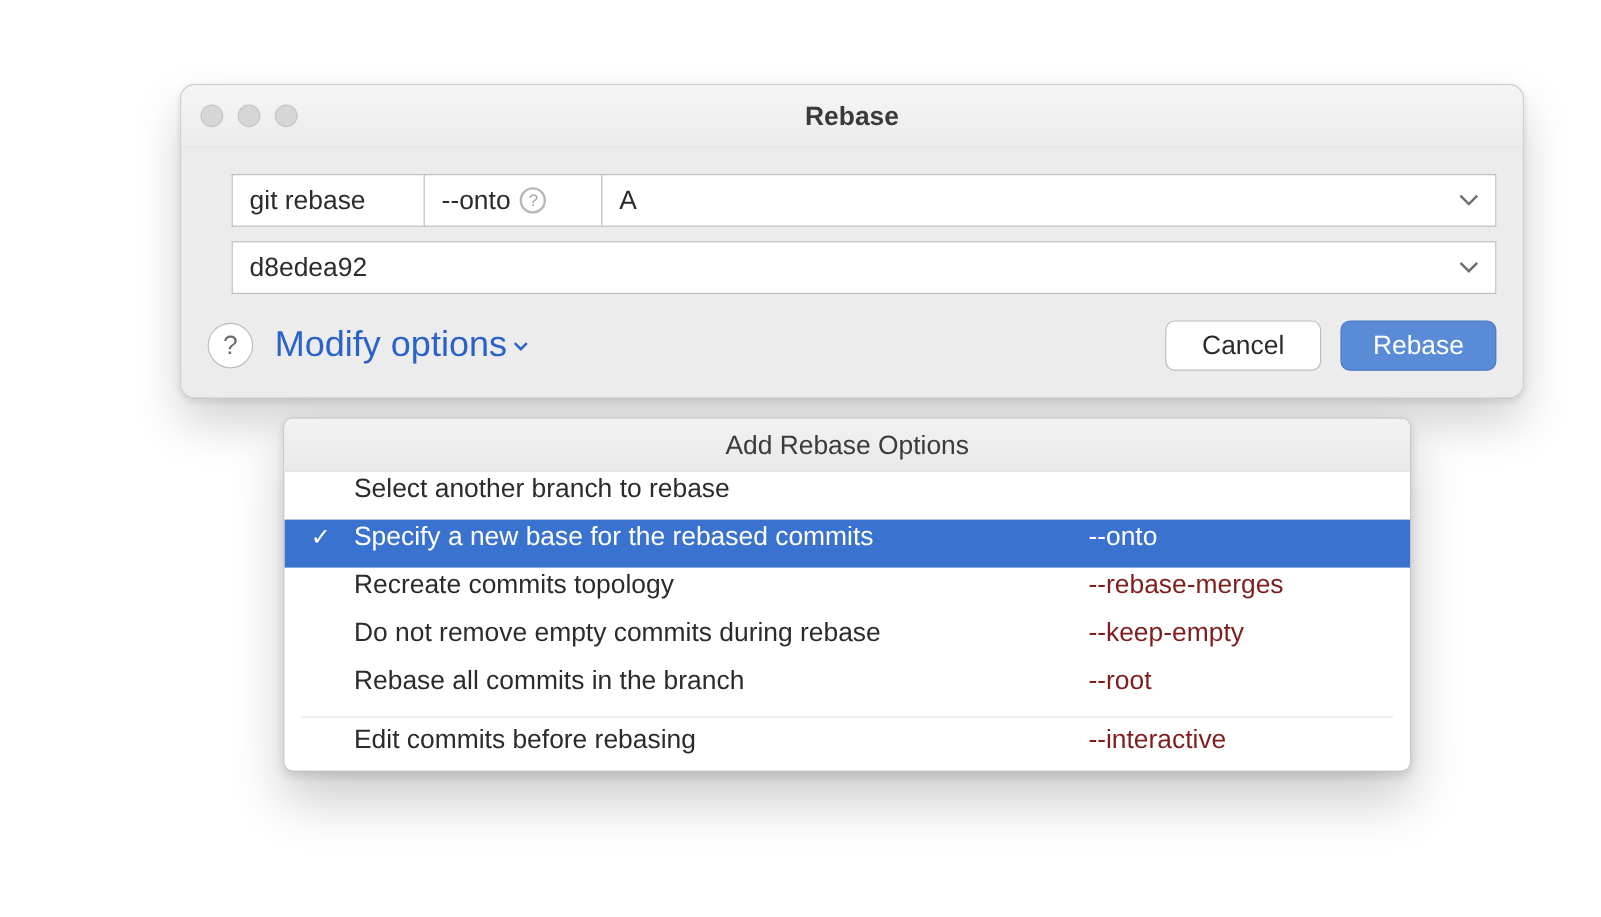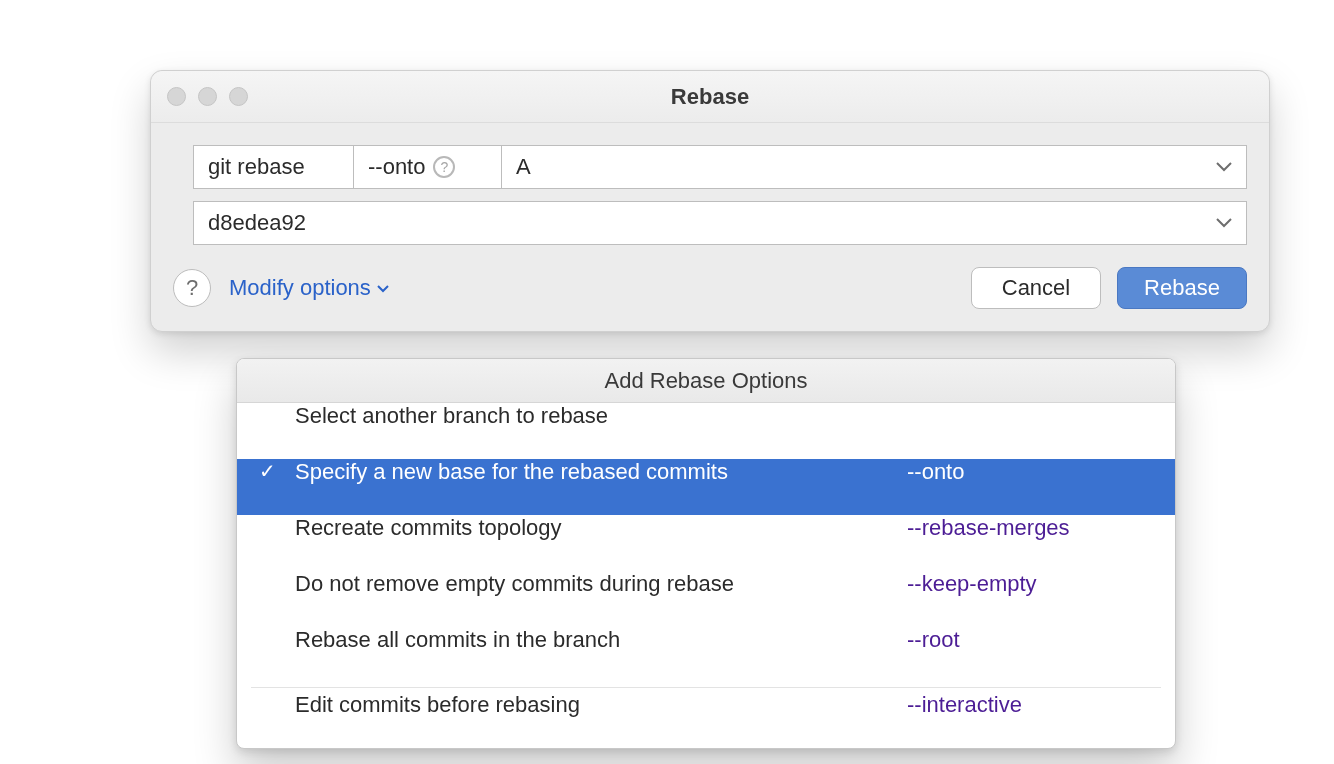--- a/index.html
+++ b/index.html
@@ -109,21 +109,21 @@
     border-radius: 50%;
     background: #ffffff;
     color: #6e6e6e;
     font-size: 22px;
     display: flex; align-items: center; justify-content: center;
     margin-right: 18px;
     cursor: pointer;
   }
   .modify-link {
     color: #2a62c9;
-    font-size: 22px;
+    font-size: 30px;
     cursor: pointer;
     display: inline-flex;
     align-items: center;
     gap: 6px;
   }
   .modify-caret { font-size: 14px; color:#2a62c9; }
   .spacer { flex: 1; }
   .btn {
     height: 42px;
     min-width: 130px;
@@ -133,47 +133,47 @@
     cursor: pointer;
     display: inline-flex;
     align-items: center; justify-content: center;
     margin-left: 16px;
   }
   .btn.cancel { background:#ffffff; border:1px solid #bdbdbd; color:#2b2b2b; }
   .btn.primary { background:#5a8bd6; border:1px solid #4a78c2; color:#ffffff; }
   .popup {
     position: absolute;
     left: 236px;
-    top: 358px;
+    top: 348px;
     width: 940px;
     background: #ffffff;
     border: 1px solid #c8c8c8;
     border-radius: 8px;
     box-shadow: 0 24px 44px rgba(0,0,0,0.20), 0 3px 8px rgba(0,0,0,0.12);
     overflow: hidden;
   }
   .popup-header {
     background: linear-gradient(#f2f2f2,#e9e9e9);
     border-bottom: 1px solid #d6d6d6;
     height: 44px;
     display:flex; align-items:center; justify-content:center;
     font-size: 22px;
     color:#3a3a3a;
   }
   .menu-item {
-    height: 56px;
+    height: 40px;
     display:flex;
-    align-items:flex-start;
+    align-items:center;
     padding: 0 28px 12px 58px;
     position: relative;
     cursor: pointer;
     font-size: 22px;
   }
   .menu-item .label { flex: 1; }
-  .menu-item .flag { color:#4c1d95; width: 240px; }
+  .menu-item .flag { color:#7f1d1d; width: 240px; }
   .menu-item.selected {
     background:#3a72d0;
     color:#ffffff;
   }
   .menu-item.selected .flag { color:#ffffff; }
   .check {
     position:absolute;
     left: 22px;
     color:#ffffff;
     font-size: 20px;

